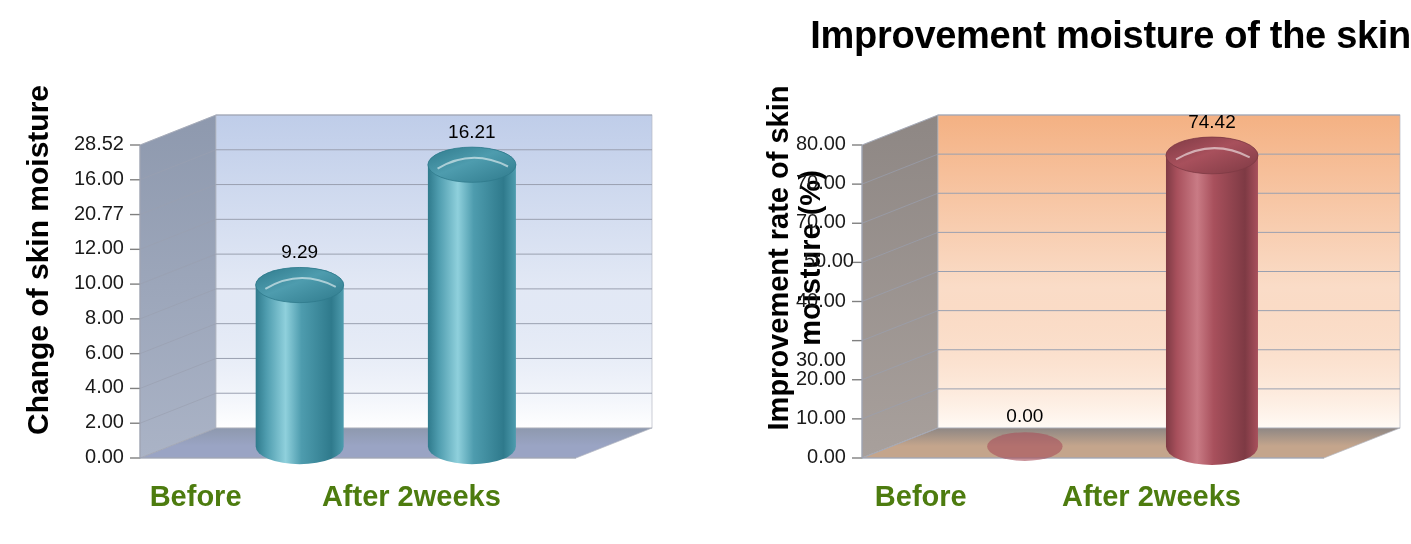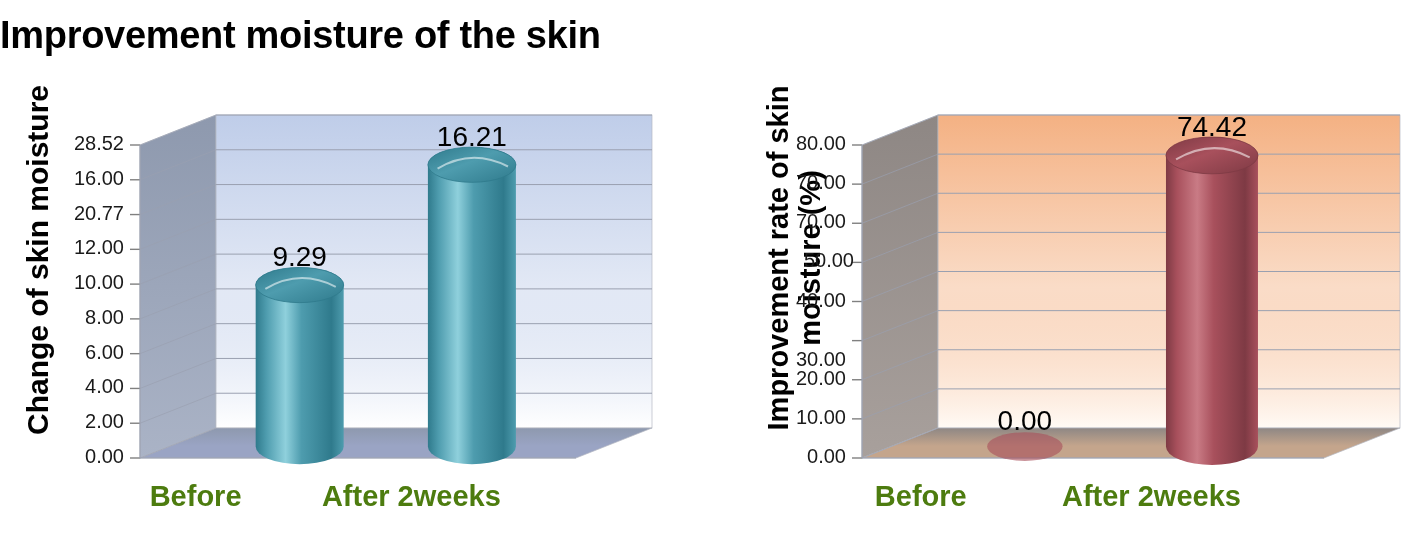--- a/index.html
+++ b/index.html
@@ -4,21 +4,21 @@
 <title>Improvement moisture of the skin</title>
 <style>
   html,body{margin:0;padding:0;background:#ffffff;}
   body{
     width:1411px;height:544px;position:relative;overflow:hidden;
     font-family:"Liberation Sans","DejaVu Sans",sans-serif;
     -webkit-font-smoothing:antialiased;
   }
   #page-title{
     position:absolute;left:0;top:14px;width:1411px;
-    text-align:left;
+    text-align:right;
     font-size:38px;font-weight:bold;color:#000000;
     letter-spacing:-0.3px;
     white-space:nowrap;
   }
   .chart-panel{position:absolute;top:84px;height:460px;}
   #panel-left{left:0;width:700px;}
   #panel-right{left:700px;width:711px;}
 
   .axis-title{
     position:absolute;
@@ -45,21 +45,21 @@
     text-align:right;
     white-space:nowrap;
   }
   .cat-label{
     position:absolute;
     font-size:29px;font-weight:bold;color:#4d7c0f;
     white-space:nowrap;
   }
   .value-label{
     position:absolute;
-    font-size:28px;color:#000;
+    font-size:19px;color:#000;
     text-align:center;white-space:nowrap;
   }
   svg{display:block;position:absolute;left:0;top:0;overflow:visible;}
 </style>
 </head>
 <body>
 
 <div id="page-title">Improvement moisture of the skin</div>
 
 <div class="chart-panel" id="panel-left">

